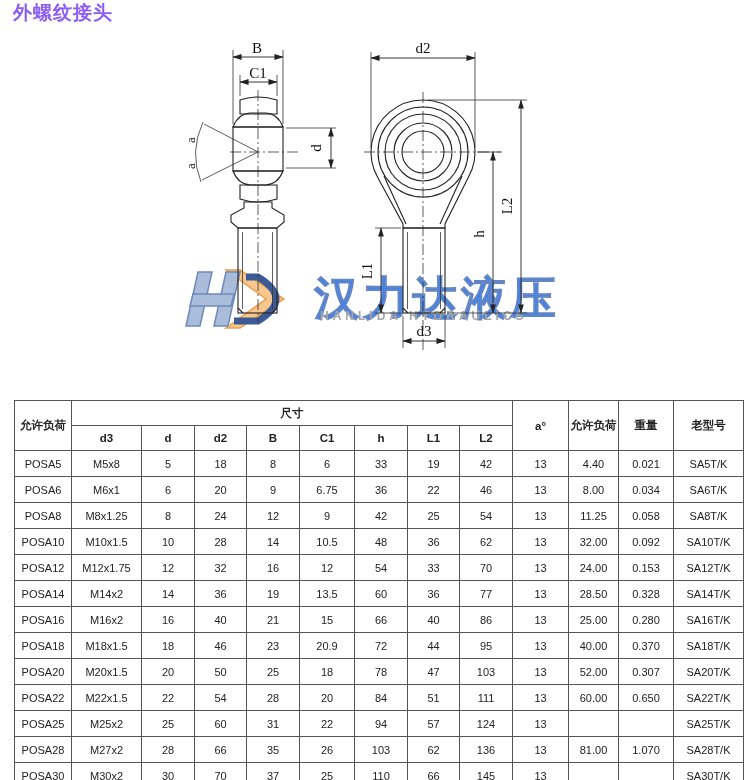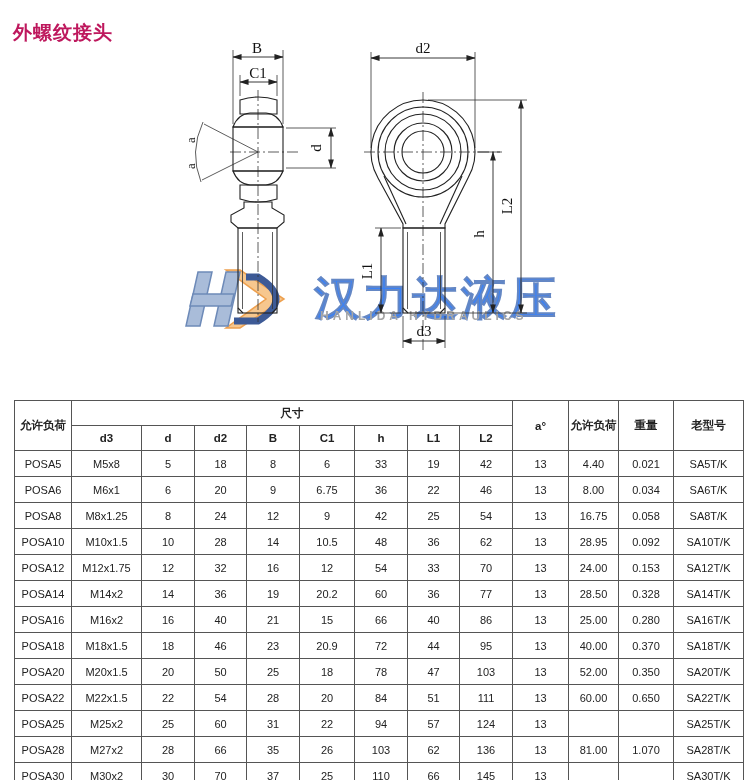--- a/index.html
+++ b/index.html
@@ -1,22 +1,22 @@
 <!DOCTYPE html>
 <html><head>
 <meta charset="utf-8">
 <style>
   html,body{margin:0;padding:0;}
   body{
     width:750px;height:780px;position:relative;background:#ffffff;
     font-family:"Liberation Sans",sans-serif;overflow:hidden;
   }
   .title{
-    position:absolute;left:13px;top:20px;z-index:3;
-    font-size:19px;font-weight:bold;color:#be185d;letter-spacing:1px;
+    position:absolute;left:13px;top:0;z-index:3;
+    font-size:19px;font-weight:bold;color:#8b5cf6;letter-spacing:1px;
   }
   
   .wm{position:absolute;z-index:0;}
   .wm-logo{left:180px;top:250px;width:118px;height:98px;}
   .wm-cn{
     left:314px;top:273px;width:270px;
     font-size:46px;font-weight:normal;letter-spacing:3px;line-height:1.1;
     color:#3b82f6;-webkit-text-stroke:2px #6487c4;
   }
   .wm-en{
@@ -232,36 +232,36 @@
         <td>POSA8</td>
         <td>M8x1.25</td>
         <td>8</td>
         <td>24</td>
         <td>12</td>
         <td>9</td>
         <td>42</td>
         <td>25</td>
         <td>54</td>
         <td>13</td>
-        <td>16.75</td>
+        <td>11.25</td>
         <td>0.058</td>
         <td>SA8T/K</td>
       </tr>
       <tr>
         <td>POSA10</td>
         <td>M10x1.5</td>
         <td>10</td>
         <td>28</td>
         <td>14</td>
         <td>10.5</td>
         <td>48</td>
         <td>36</td>
         <td>62</td>
         <td>13</td>
-        <td>28.95</td>
+        <td>32.00</td>
         <td>0.092</td>
         <td>SA10T/K</td>
       </tr>
       <tr>
         <td>POSA12</td>
         <td>M12x1.75</td>
         <td>12</td>
         <td>32</td>
         <td>16</td>
         <td>12</td>
@@ -272,21 +272,21 @@
         <td>24.00</td>
         <td>0.153</td>
         <td>SA12T/K</td>
       </tr>
       <tr>
         <td>POSA14</td>
         <td>M14x2</td>
         <td>14</td>
         <td>36</td>
         <td>19</td>
-        <td>20.2</td>
+        <td>13.5</td>
         <td>60</td>
         <td>36</td>
         <td>77</td>
         <td>13</td>
         <td>28.50</td>
         <td>0.328</td>
         <td>SA14T/K</td>
       </tr>
       <tr>
         <td>POSA16</td>
@@ -323,21 +323,21 @@
         <td>M20x1.5</td>
         <td>20</td>
         <td>50</td>
         <td>25</td>
         <td>18</td>
         <td>78</td>
         <td>47</td>
         <td>103</td>
         <td>13</td>
         <td>52.00</td>
-        <td>0.350</td>
+        <td>0.307</td>
         <td>SA20T/K</td>
       </tr>
       <tr>
         <td>POSA22</td>
         <td>M22x1.5</td>
         <td>22</td>
         <td>54</td>
         <td>28</td>
         <td>20</td>
         <td>84</td>

